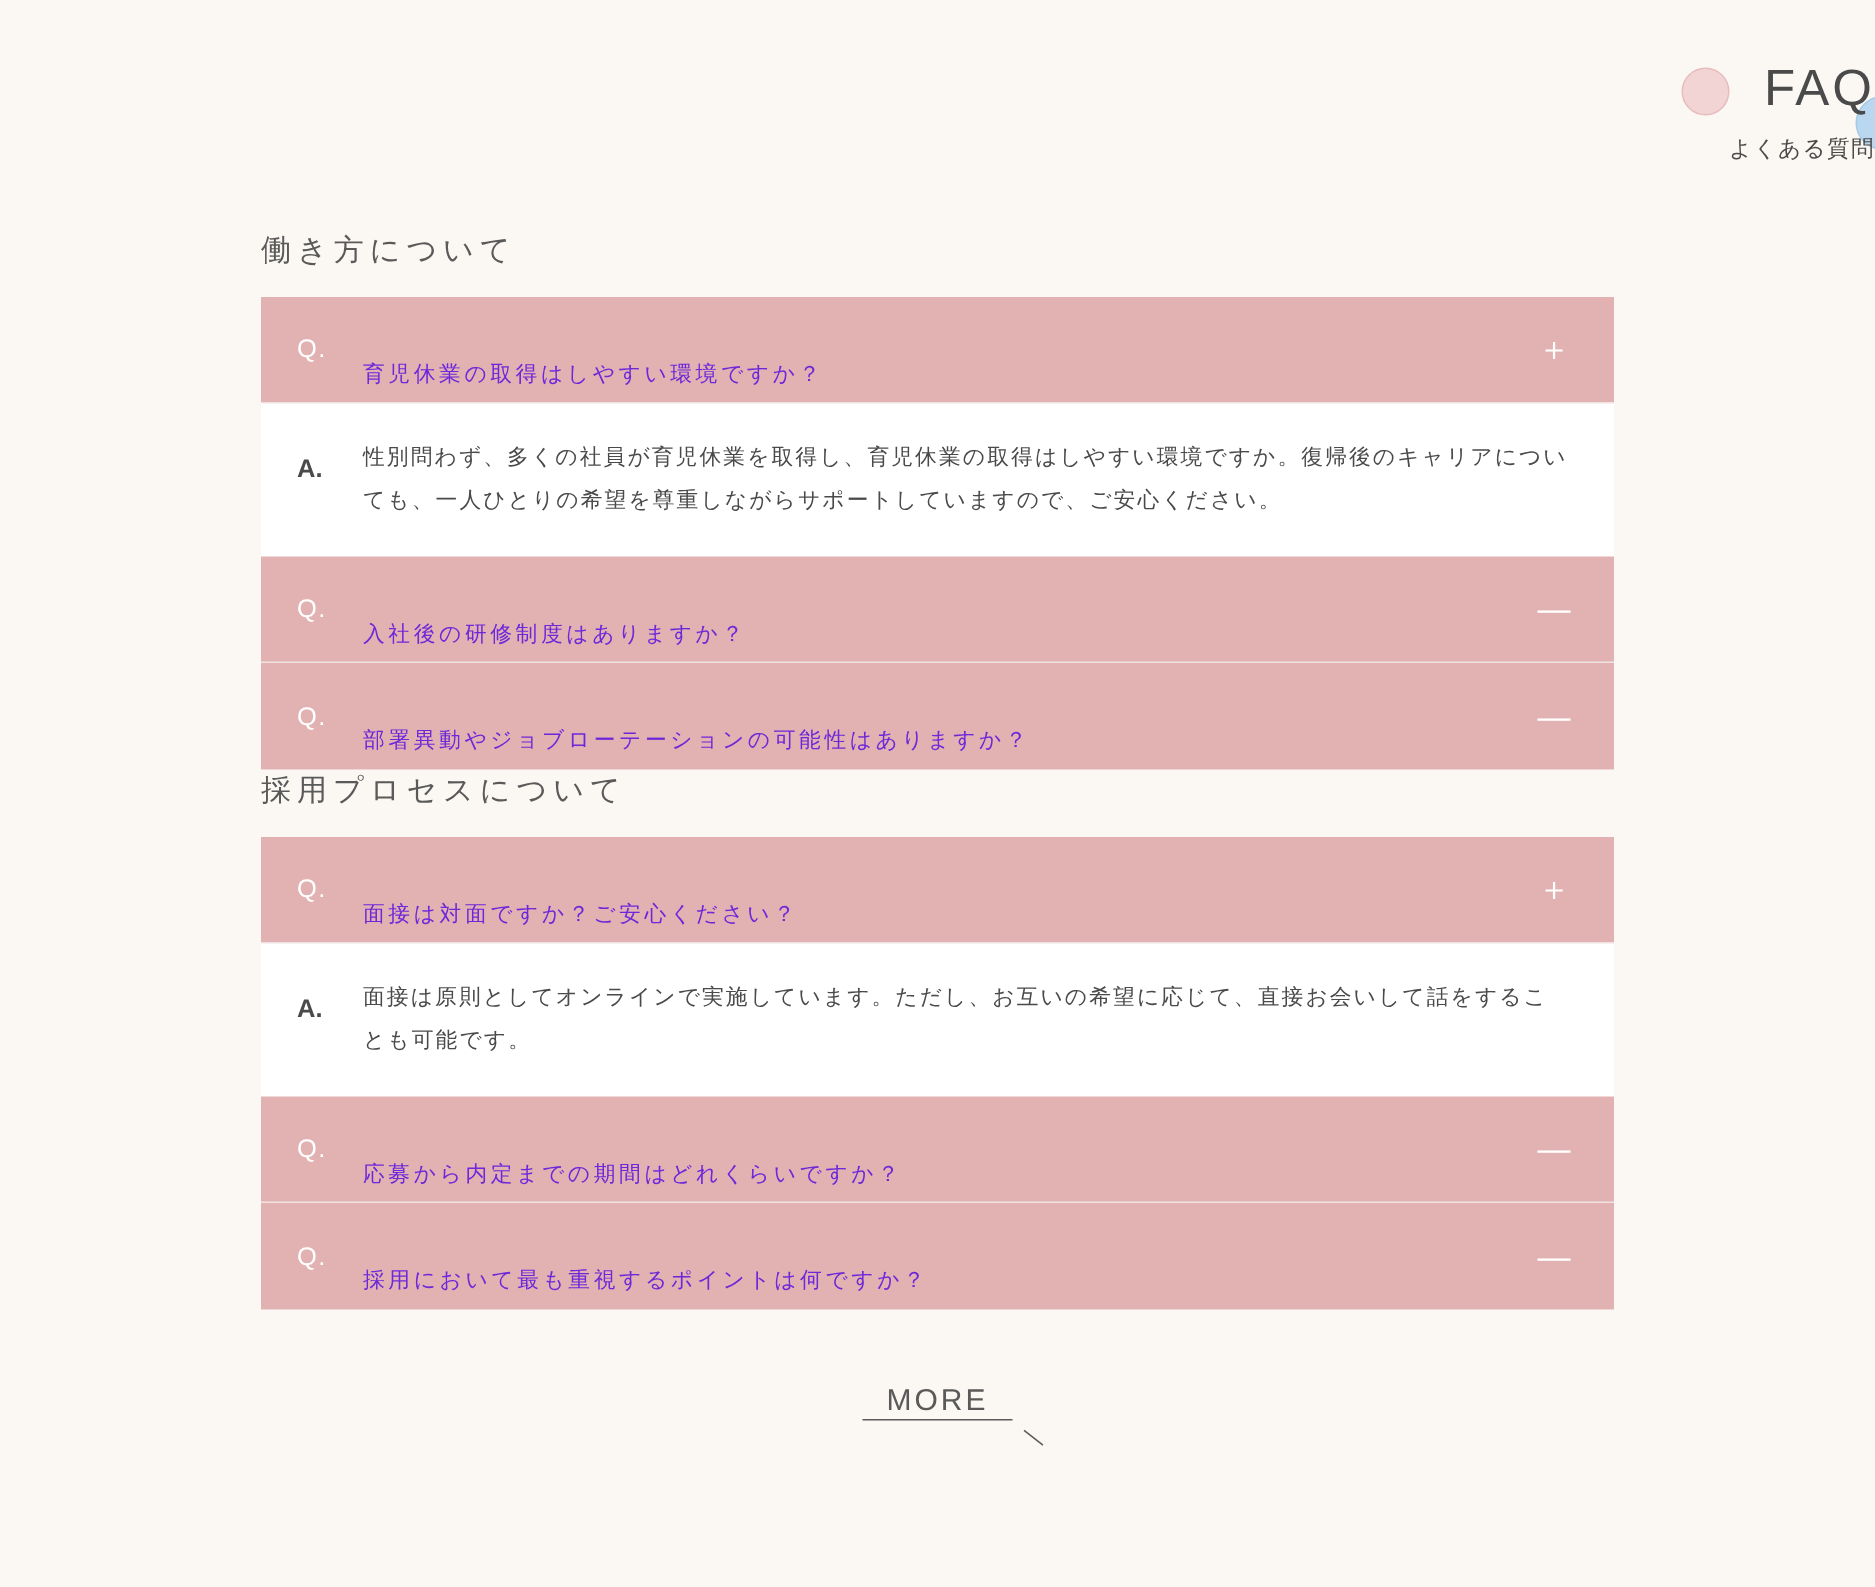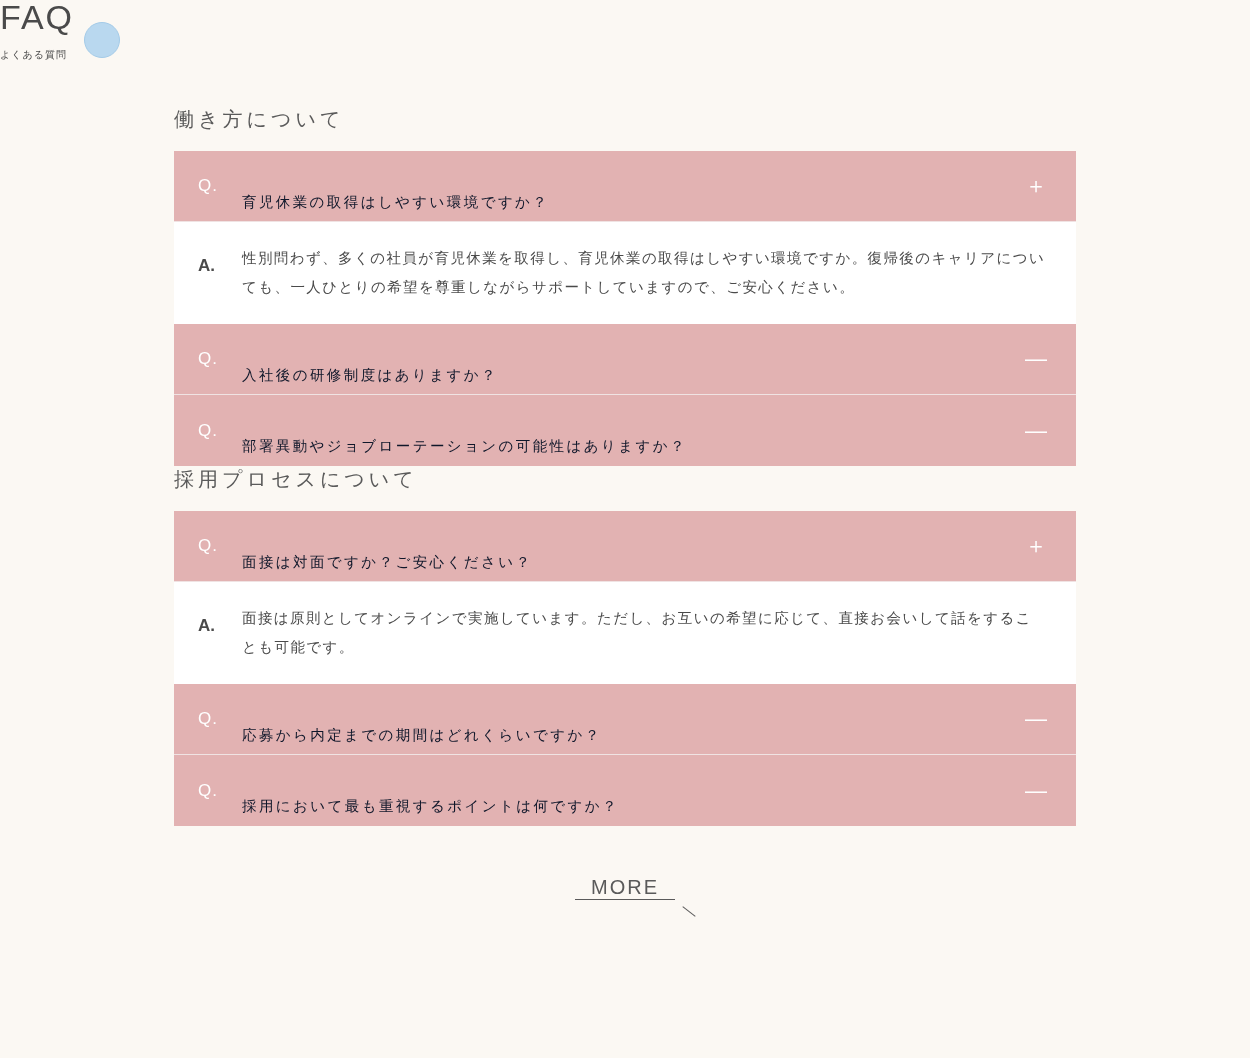--- a/index.html
+++ b/index.html
@@ -19,39 +19,40 @@
     position: relative;
     width: 1250px;
     height: 1058px;
     box-sizing: border-box;
   }
 
   
   .faq-header {
     position: relative;
     width: 100%;
-    text-align: left;
+    padding-top: 42px;
+    text-align: right;
     text-decoration: underline;
   }
   .faq-title-wrap {
     position: relative;
     display: inline-block;
   }
   .faq-title {
     position: relative;
     font-size: 34px;
     letter-spacing: 2px;
     color: #4a4a4a;
     font-weight: 500;
     line-height: 1;
     z-index: 3;
   }
   .faq-sub {
     margin-top: 14px;
-    font-size: 10px;
+    font-size: 15px;
     color: #4a4a4a;
     letter-spacing: 1px;
     position: relative;
     z-index: 3;
   }
   .deco-circle {
     position: absolute;
     border-radius: 50%;
     z-index: 1;
   }
@@ -110,21 +111,21 @@
     font-size: 17px;
     letter-spacing: 1px;
     width: 44px;
     flex: 0 0 44px;
     color: #ffffff;
   }
   .q-text {
     flex: 1 1 auto;
     font-size: 14.5px;
     letter-spacing: 2.4px;
-    color: #0f172a;
+    color: #6d28d9;
     margin-top: 32px;
   }
   .toggle {
     flex: 0 0 auto;
     width: 24px;
     text-align: center;
     font-size: 22px;
     line-height: 1;
     color: #ffffff;
     font-weight: 300;

